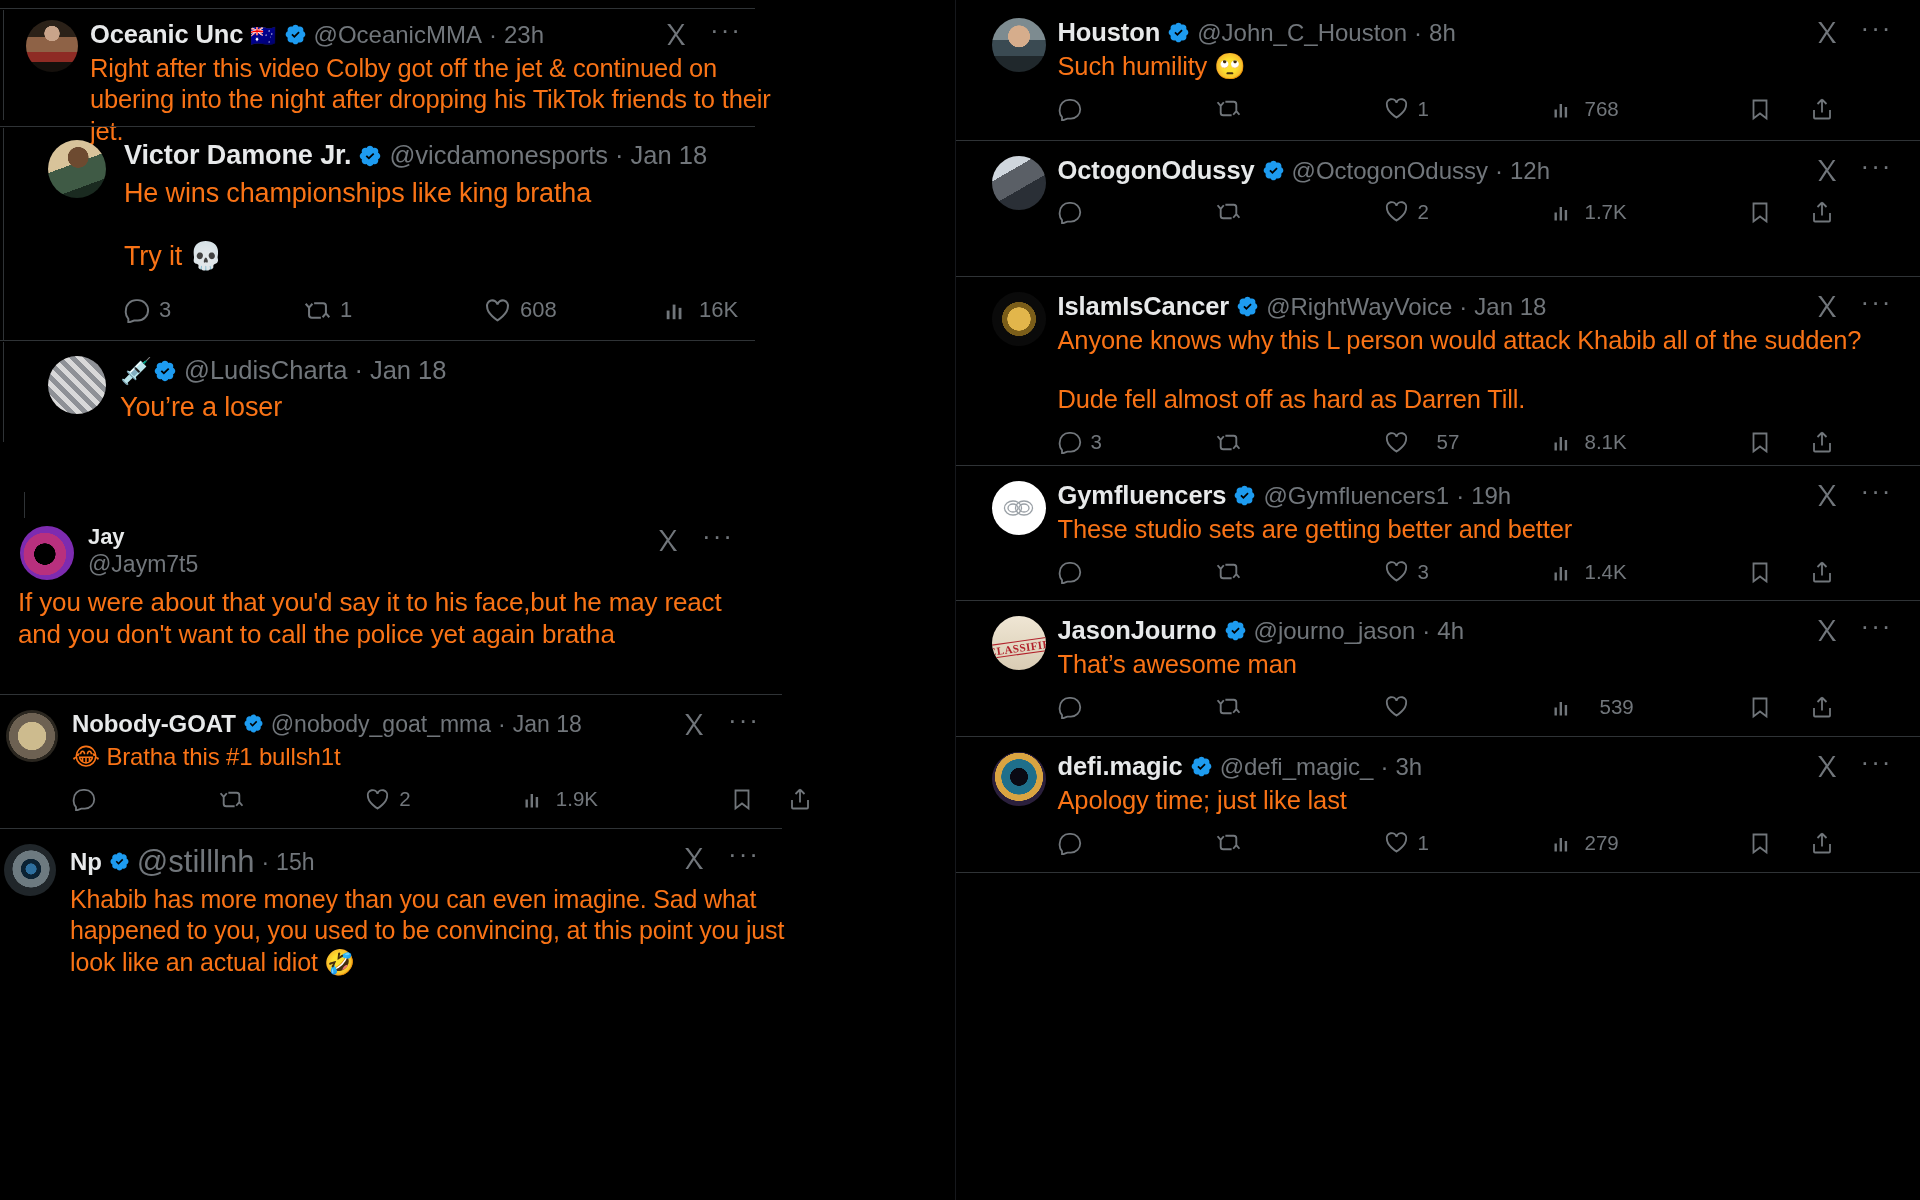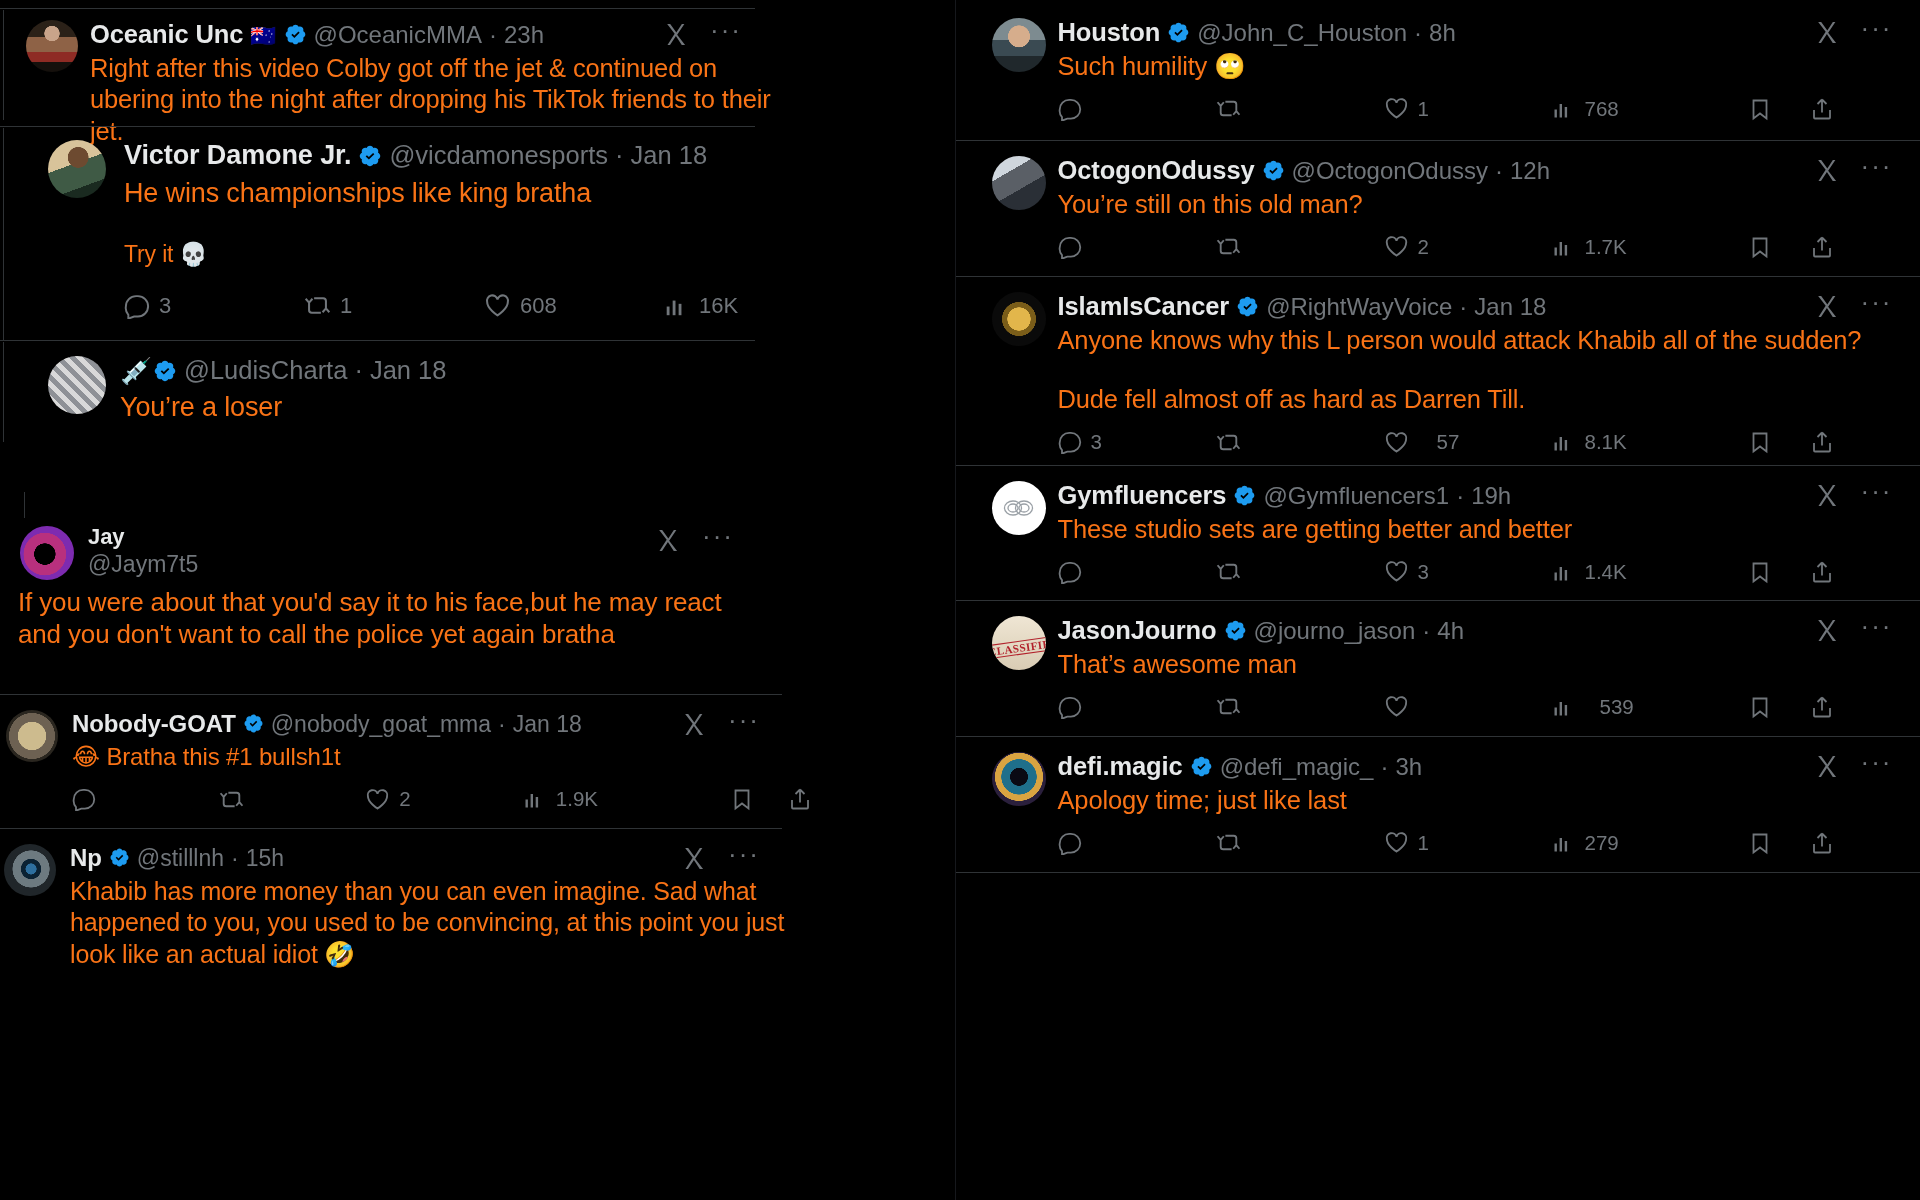--- a/index.html
+++ b/index.html
@@ -249,21 +249,21 @@
           <span class="dname" style="font-size:27px;">Victor Damone Jr.</span>
           <svg class="vbadge" style="width:24px;height:24px;" viewBox="0 0 24 24">
               <path fill="#1d9bf0" d="M22.25 12c0-1.43-.88-2.67-2.19-3.34.46-1.39.2-2.9-.81-3.91s-2.52-1.27-3.91-.81C14.67 2.63 13.43 1.75 12 1.75s-2.67.88-3.34 2.19c-1.39-.46-2.9-.2-3.91.81s-1.27 2.52-.81 3.91C2.63 9.33 1.75 10.57 1.75 12s.88 2.67 2.19 3.34c-.46 1.39-.2 2.9.81 3.91s2.52 1.27 3.91.81c.67 1.31 1.91 2.19 3.34 2.19s2.67-.88 3.34-2.19c1.39.46 2.9.2 3.91-.81s1.27-2.52.81-3.91c1.31-.67 2.19-1.91 2.19-3.34z"></path>
               <path fill="#000" d="M10.87 15.6l-3.2-3.2 1.25-1.25 1.95 1.95 4.2-4.2 1.25 1.26-5.45 5.44z"></path>
             </svg>
           <span class="handle" style="font-size:25.5px;">@vicdamonesports</span>
           <span class="handle" style="font-size:25.5px;">·</span>
           <span class="handle" style="font-size:25.5px;">Jan 18</span>
         </div>
         <div class="ttext" style="font-size:27px;margin-top:6px;">He wins championships like king bratha</div>
-        <div class="ttext" style="font-size:23px;margin-top:30px;">Try it 💀</div>
+        <div class="ttext" style="font-size:27px;margin-top:30px;">Try it 💀</div>
 
         <div class="actions" style="margin-top:24px;width:640px;">
           <div class="act" style="width:180px;">
             <svg width="26" height="26" viewBox="0 0 24 24">
                 <path fill="none" stroke="#71767b" stroke-width="1.8" d="M1.75 12.3c0-5.2 4.2-9.4 9.4-9.4h1.7c5.2 0 9.4 4.2 9.4 9.4 0 5.2-4.2 9.4-9.4 9.4H9.3L4 23.7v-3.6A9.4 9.4 0 011.75 12.3z"></path>
               </svg>
             <span class="cnt" style="font-size:22px;">3</span>
           </div>
           <div class="act" style="width:180px;">
             <svg width="27" height="27" viewBox="0 0 24 24">
@@ -405,21 +405,21 @@
               <path fill="#71767b" d="M4 2l7.2 9.2L4.3 22h2.4l5.7-8.6L18 22h3.2l-7.6-9.7L20.5 2h-2.4l-5.3 8L6.9 2H4z"></path>
             </svg>
           <span class="dots">···</span>
         </div>
         <div class="namerow">
           <span class="dname" style="font-size:24px;text-align:right;">Np</span>
           <svg class="vbadge" style="width:21px;height:21px;" viewBox="0 0 24 24">
               <path fill="#1d9bf0" d="M22.25 12c0-1.43-.88-2.67-2.19-3.34.46-1.39.2-2.9-.81-3.91s-2.52-1.27-3.91-.81C14.67 2.63 13.43 1.75 12 1.75s-2.67.88-3.34 2.19c-1.39-.46-2.9-.2-3.91.81s-1.27 2.52-.81 3.91C2.63 9.33 1.75 10.57 1.75 12s.88 2.67 2.19 3.34c-.46 1.39-.2 2.9.81 3.91s2.52 1.27 3.91.81c.67 1.31 1.91 2.19 3.34 2.19s2.67-.88 3.34-2.19c1.39.46 2.9.2 3.91-.81s1.27-2.52.81-3.91c1.31-.67 2.19-1.91 2.19-3.34z"></path>
               <path fill="#000" d="M10.87 15.6l-3.2-3.2 1.25-1.25 1.95 1.95 4.2-4.2 1.25 1.26-5.45 5.44z"></path>
             </svg>
-          <span class="handle" style="font-size:23px;">@stilllnh</span>
+          <span class="handle" style="font-size:31px;">@stilllnh</span>
           <span class="handle" style="font-size:23px;">·</span>
           <span class="handle" style="font-size:23px;">15h</span>
         </div>
         <div class="ttext" style="font-size:25px;margin-top:4px;width:716px;line-height:1.26;">Khabib has more money than you can even imagine. Sad what happened to you, you used to be convincing, at this point you just look like an actual idiot 🤣</div>
       </div>
     </div>
 
   </div>
 
   <div class="col-right">
@@ -501,21 +501,20 @@
         <div class="namerow">
           <span class="dname">OctogonOdussy</span>
           <svg class="vbadge" viewBox="0 0 24 24">
               <path fill="#1d9bf0" d="M22.25 12c0-1.43-.88-2.67-2.19-3.34.46-1.39.2-2.9-.81-3.91s-2.52-1.27-3.91-.81C14.67 2.63 13.43 1.75 12 1.75s-2.67.88-3.34 2.19c-1.39-.46-2.9-.2-3.91.81s-1.27 2.52-.81 3.91C2.63 9.33 1.75 10.57 1.75 12s.88 2.67 2.19 3.34c-.46 1.39-.2 2.9.81 3.91s2.52 1.27 3.91.81c.67 1.31 1.91 2.19 3.34 2.19s2.67-.88 3.34-2.19c1.39.46 2.9.2 3.91-.81s1.27-2.52.81-3.91c1.31-.67 2.19-1.91 2.19-3.34z"></path>
               <path fill="#000" d="M10.87 15.6l-3.2-3.2 1.25-1.25 1.95 1.95 4.2-4.2 1.25 1.26-5.45 5.44z"></path>
             </svg>
           <span class="handle">@OctogonOdussy</span>
           <span class="handle">·</span>
           <span class="handle">12h</span>
         </div>
-        <div class="ttext">You’re still on this old man?</div>
         <div class="actions">
           <div class="act" style="width:158px;">
             <svg width="24" height="24" viewBox="0 0 24 24">
                 <path fill="none" stroke="#71767b" stroke-width="1.8" d="M1.75 12.3c0-5.2 4.2-9.4 9.4-9.4h1.7c5.2 0 9.4 4.2 9.4 9.4 0 5.2-4.2 9.4-9.4 9.4H9.3L4 23.7v-3.6A9.4 9.4 0 011.75 12.3z"></path>
               </svg>
             <span class="cnt"></span>
           </div>
           <div class="act" style="width:168px;">
             <svg width="25" height="25" viewBox="0 0 24 24">
                 <path fill="none" stroke="#71767b" stroke-width="1.8" d="M4.5 9.5V16a2.5 2.5 0 002.5 2.5h8M4.5 9.5L7.5 6M4.5 9.5L1.5 6M19.5 14.5V8A2.5 2.5 0 0017 5.5H9M19.5 14.5L16.5 18M19.5 14.5L22.5 18"></path>

